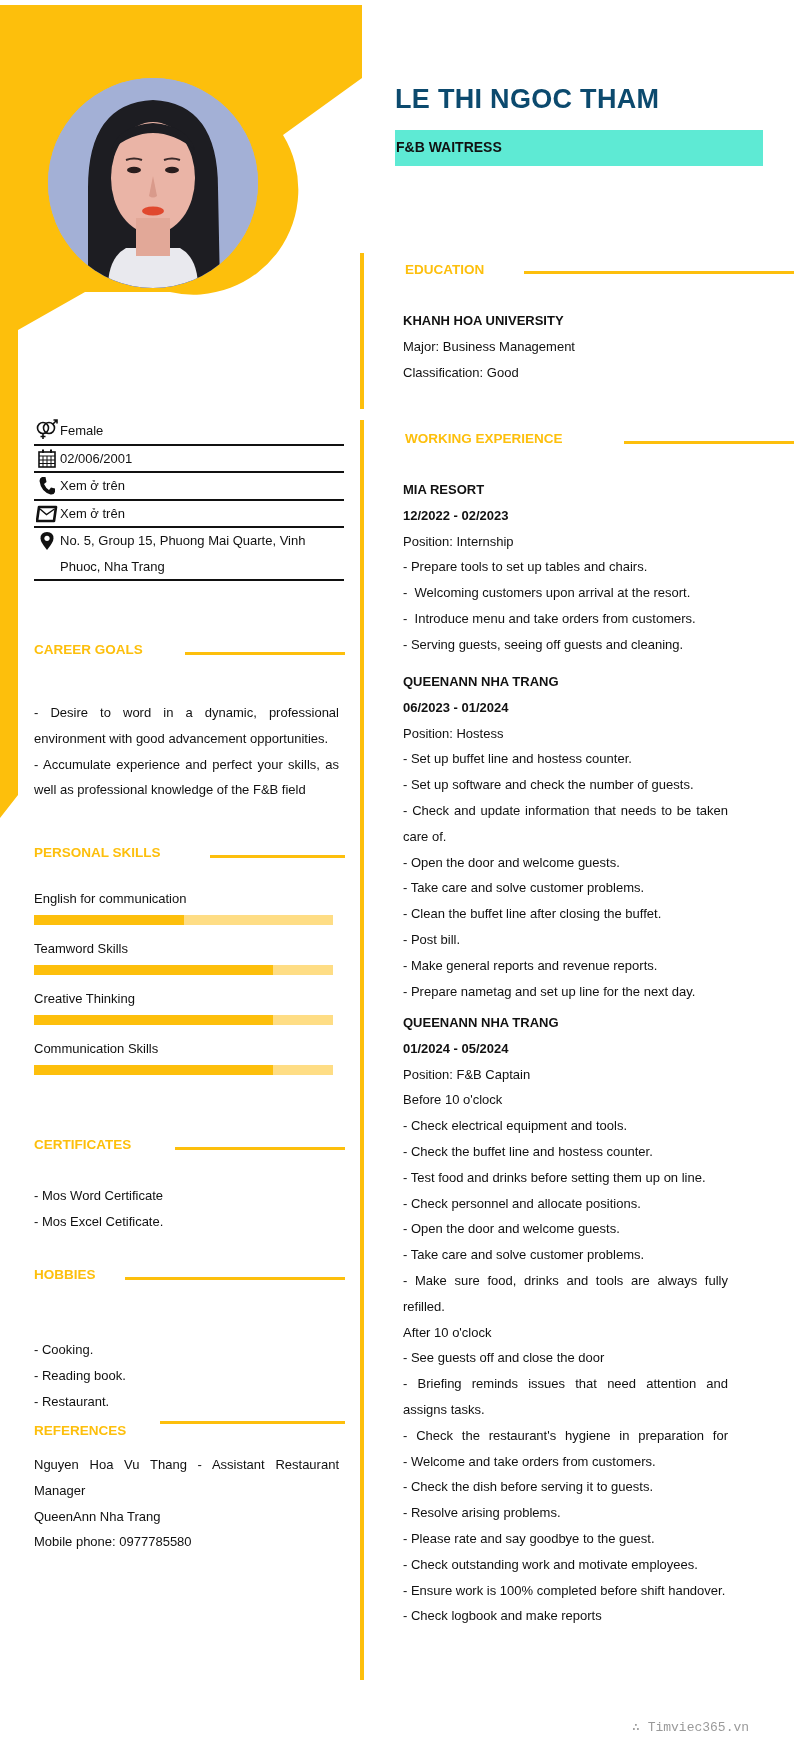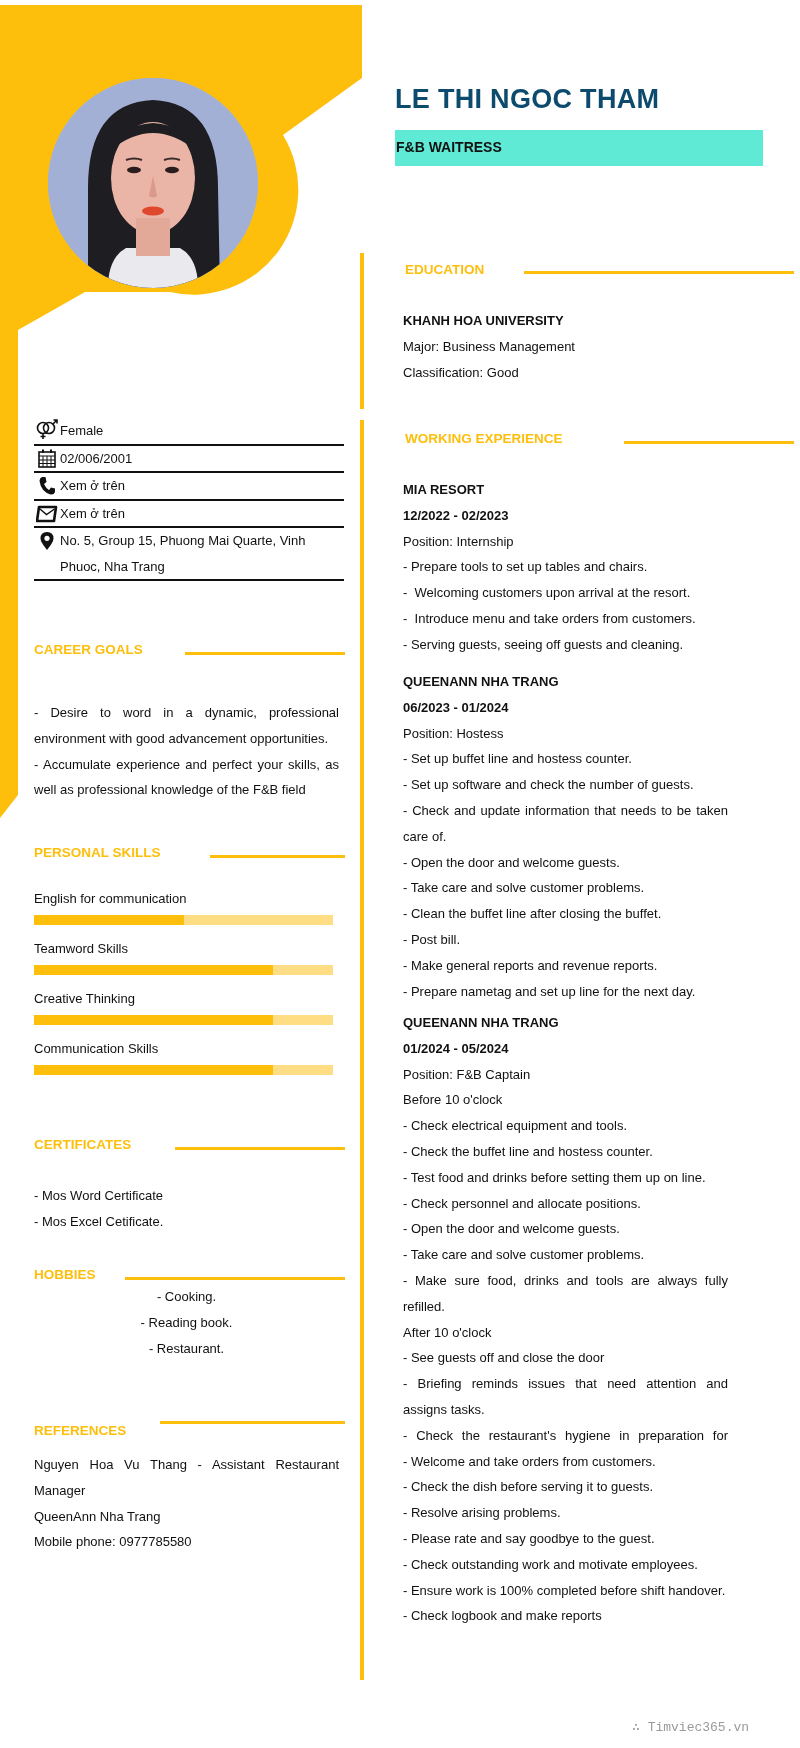--- a/index.html
+++ b/index.html
@@ -161,21 +161,21 @@
 
 <div class="sec-title" style="left:34px;top:1137px;">CERTIFICATES</div>
 <div class="sec-rule" style="left:175px;top:1147px;width:170px;"></div>
 <div class="para" style="left:34px;top:1174px;width:305px;margin-top:9px;">
   <div>- Mos Word Certificate</div>
   <div>- Mos Excel Cetificate.</div>
 </div>
 
 <div class="sec-title" style="left:34px;top:1267px;">HOBBIES</div>
 <div class="sec-rule" style="left:125px;top:1277px;width:220px;"></div>
-<div class="para" style="left:34px;top:1284px;width:305px;text-align:center;">
+<div class="para" style="left:34px;top:1337px;width:305px;">
   <div>- Cooking.</div>
   <div>- Reading book.</div>
   <div>- Restaurant.</div>
 </div>
 
 <div class="sec-title" style="left:34px;top:1411px;margin-top:12px;">REFERENCES</div>
 <div class="sec-rule" style="left:160px;top:1421px;width:185px;"></div>
 <div class="para justify" style="left:34px;top:1452px;width:305px;">
   <div style="text-align-last:justify;">Nguyen Hoa Vu Thang - Assistant Restaurant</div>
   <div>Manager</div>

